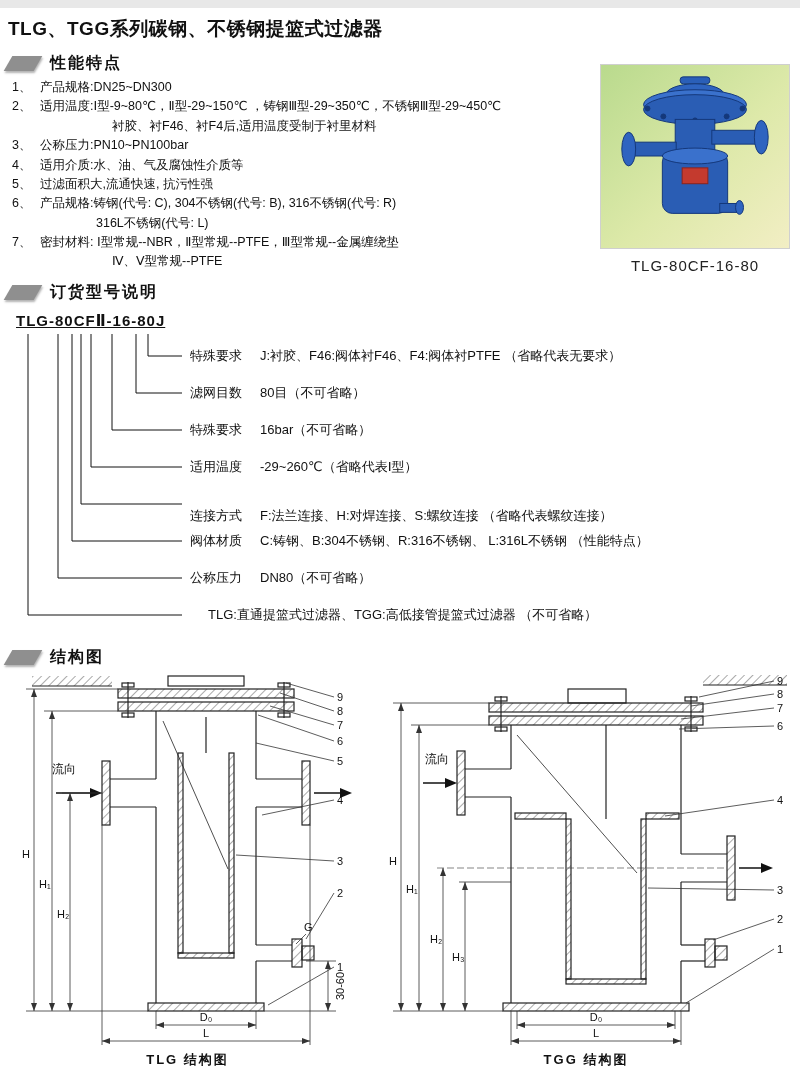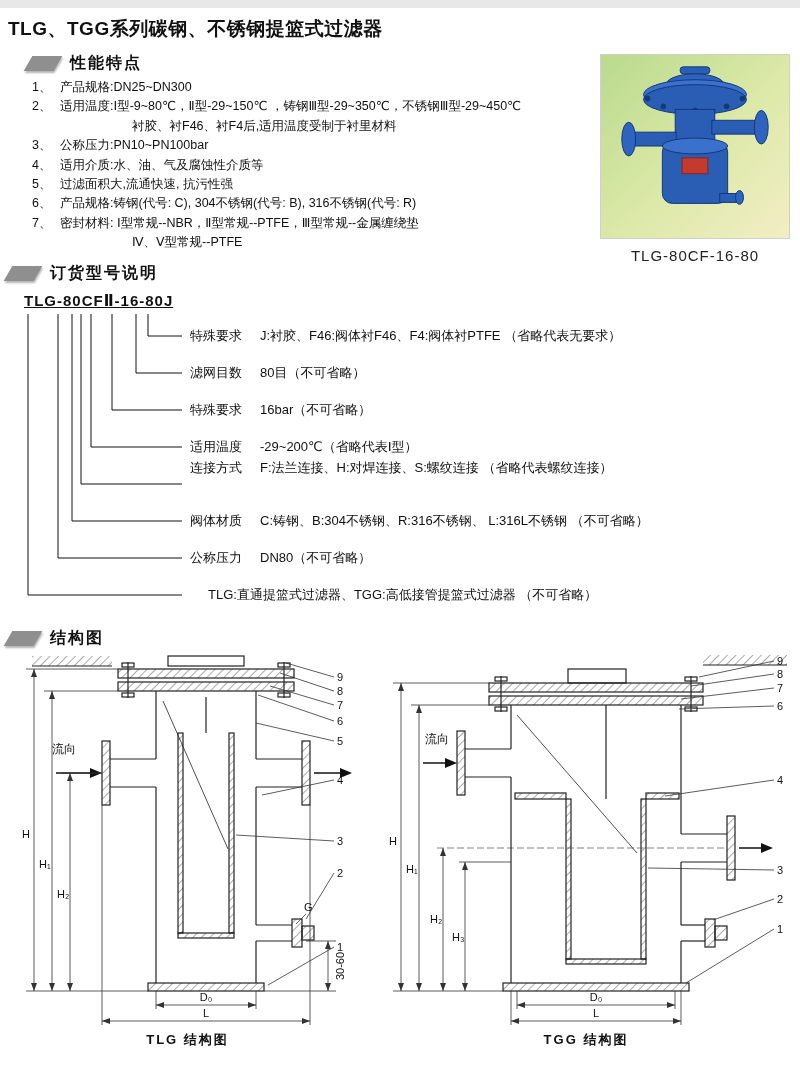--- a/index.html
+++ b/index.html
@@ -2,32 +2,32 @@
 <html><head>
 <meta charset="utf-8">
 <style>
   * { box-sizing:border-box; margin:0; padding:0; }
   body { background:#e8e8e8; font-family:"Liberation Sans","DejaVu Sans",sans-serif; color:#111; }
   .page { width:800px; height:1087px; background:#fff; position:relative; overflow:hidden; margin:8px auto; }
   .title { font-size:19px; font-weight:bold; padding:8px 0 0 8px; letter-spacing:0.5px; }
   .sec-head { display:flex; align-items:center; gap:12px; margin:10px 0 4px 8px; height:22px; }
   .marker { width:30px; height:15px; background:#8f8f8f; transform:skewX(-30deg); box-shadow:2px 2px 2px rgba(0,0,0,0.3); }
   .sec-title { font-size:16px; font-weight:bold; letter-spacing:2px; }
-  .features { position:relative;padding-left:20px; }
+  .features { position:relative; }
   .feature-list { margin-left:12px; width:600px; font-size:12.5px; line-height:1.55; }
   .fi { display:flex; }
   .fn { width:28px; flex:0 0 28px; }
   .ftxt { flex:1; }
   .ind1 { padding-left:56px; }
   .ind2 { padding-left:72px; }
-  .product { position:absolute; top:2px; right:10px; width:190px; text-align:center; }
+  .product { position:absolute; top:12px; right:10px; width:190px; text-align:center; }
   .product svg { display:block; border:1px solid #cfcfcf; }
   .product figcaption { margin-top:8px; font-size:15px; letter-spacing:1px; color:#222; }
   .model-diagram { position:relative; height:325px; margin:8px 0 0 8px; }
-  .model-code { position:absolute; left:16px; top:0; font-size:15px; font-weight:bold; letter-spacing:1px; text-decoration:underline; }
+  .model-code { position:absolute; left:8px; top:0; font-size:15px; font-weight:bold; letter-spacing:1px; text-decoration:underline; }
   .connectors { position:absolute; left:0; top:0; }
   .md-row { position:absolute; left:182px; font-size:13px; white-space:nowrap; line-height:20px; }
   .md-label { margin-right:18px; }
   .drawings { display:flex; gap:16px; margin:4px 0 0 10px; align-items:flex-start; }
   .drawing figcaption { text-align:center; font-size:13px; font-weight:bold; margin-top:0; letter-spacing:2px; }
   svg text { font-family:"Liberation Sans","DejaVu Sans",sans-serif; }
 </style>
 </head>
 <body>
 
@@ -70,20 +70,21 @@
       <div class="fi">
         <span class="fn">5、</span>
         <div class="ftxt">
             <div>过滤面积大,流通快速, 抗污性强</div>
           </div>
       </div>
       <div class="fi">
         <span class="fn">6、</span>
         <div class="ftxt">
           <div>产品规格:铸钢(代号: C), 304不锈钢(代号: B), 316不锈钢(代号: R)</div>
+          <div class="ind1">316L不锈钢(代号: L)</div>
         </div>
       </div>
       <div class="fi">
         <span class="fn">7、</span>
         <div class="ftxt">
           <div>密封材料: Ⅰ型常规--NBR，Ⅱ型常规--PTFE，Ⅲ型常规--金属缠绕垫</div>
           <div class="ind2">Ⅳ、Ⅴ型常规--PTFE</div>
         </div>
       </div>
     </div>
@@ -148,27 +149,27 @@
       <div class="md-row" style="top:34px">
         <span class="md-label">特殊要求</span><span class="md-desc">J:衬胶、F46:阀体衬F46、F4:阀体衬PTFE （省略代表无要求）</span>
       </div>
       <div class="md-row" style="top:71px">
         <span class="md-label">滤网目数</span><span class="md-desc">80目（不可省略）</span>
       </div>
       <div class="md-row" style="top:108px">
         <span class="md-label">特殊要求</span><span class="md-desc">16bar（不可省略）</span>
       </div>
       <div class="md-row" style="top:145px">
-        <span class="md-label">适用温度</span><span class="md-desc">-29~200℃（省略代表Ⅰ型）</span>
-      </div>
-      <div class="md-row" style="top:166px">
+        <span class="md-label">适用温度</span><span class="md-desc">-29~260℃（省略代表Ⅰ型）</span>
+      </div>
+      <div class="md-row" style="top:194px">
         <span class="md-label">连接方式</span><span class="md-desc">F:法兰连接、H:对焊连接、S:螺纹连接 （省略代表螺纹连接）</span>
       </div>
       <div class="md-row" style="top:219px">
-        <span class="md-label">阀体材质</span><span class="md-desc">C:铸钢、B:304不锈钢、R:316不锈钢、 L:316L不锈钢 （不可省略）</span>
+        <span class="md-label">阀体材质</span><span class="md-desc">C:铸钢、B:304不锈钢、R:316不锈钢、 L:316L不锈钢 （性能特点）</span>
       </div>
       <div class="md-row" style="top:256px">
         <span class="md-label">公称压力</span><span class="md-desc">DN80（不可省略）</span>
       </div>
       <div class="md-row" style="top:293px">
         <span class="md-label"></span><span class="md-desc">TLG:直通提篮式过滤器、TGG:高低接管提篮式过滤器 （不可省略）</span>
       </div>
     </div>
   </section>
 

